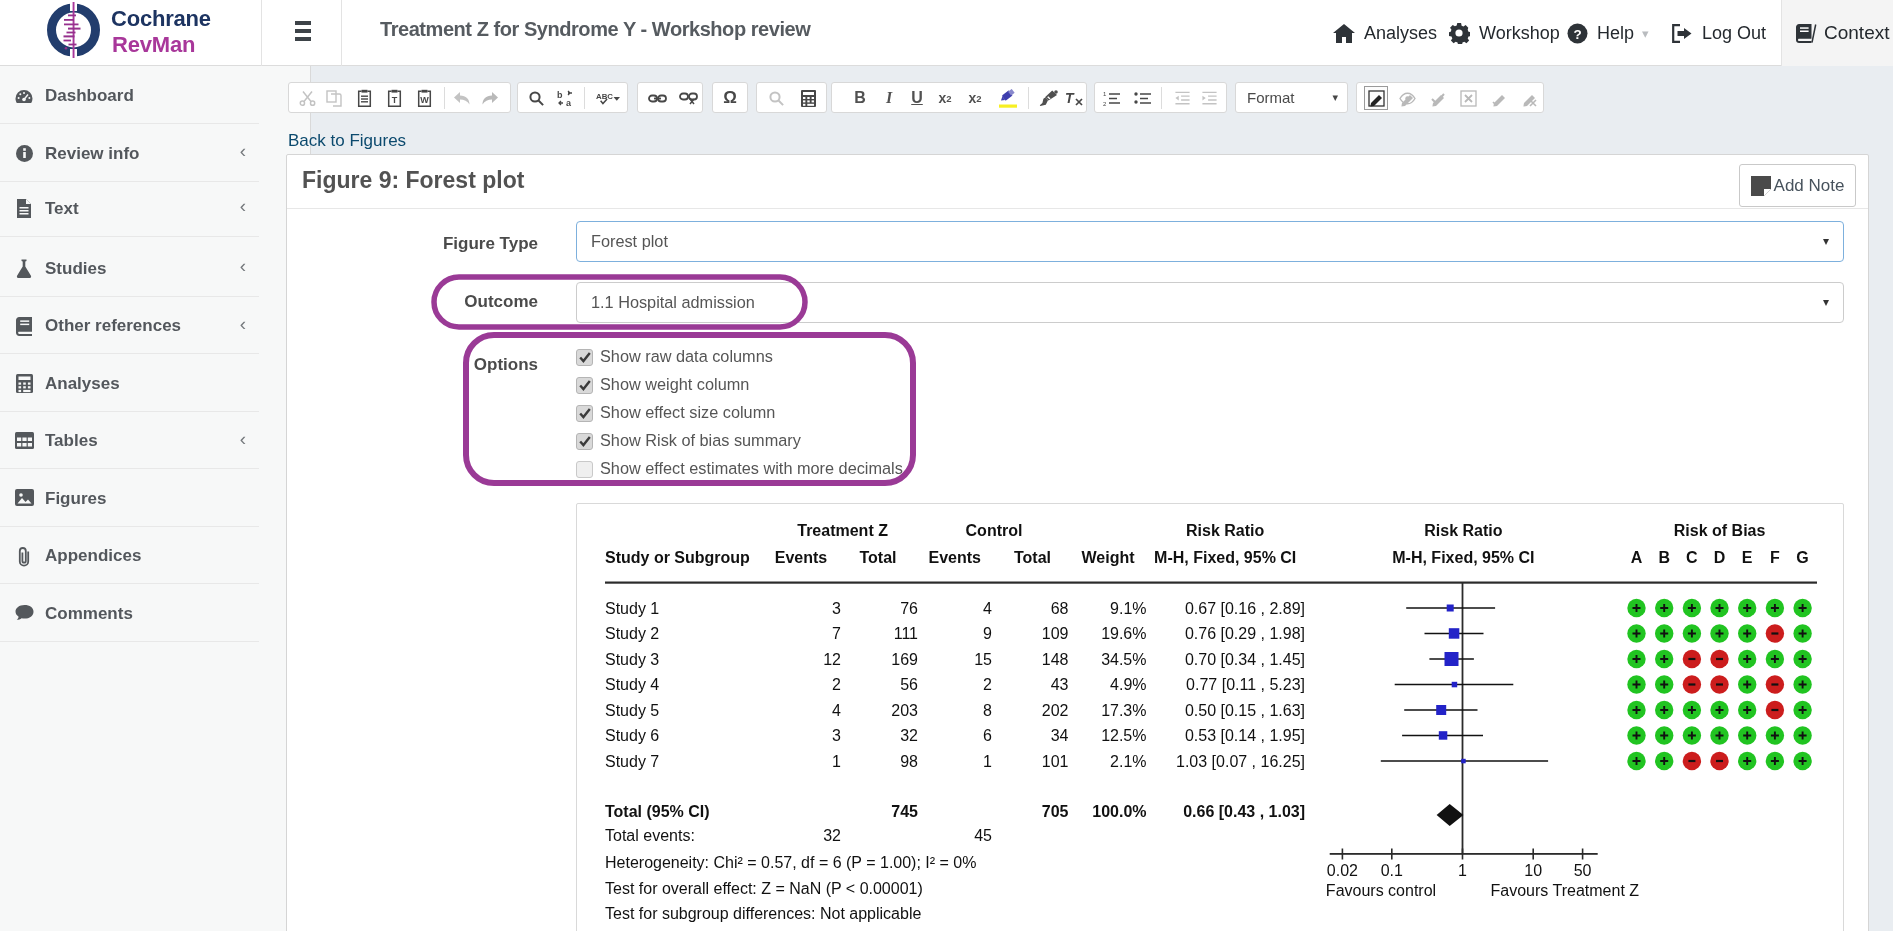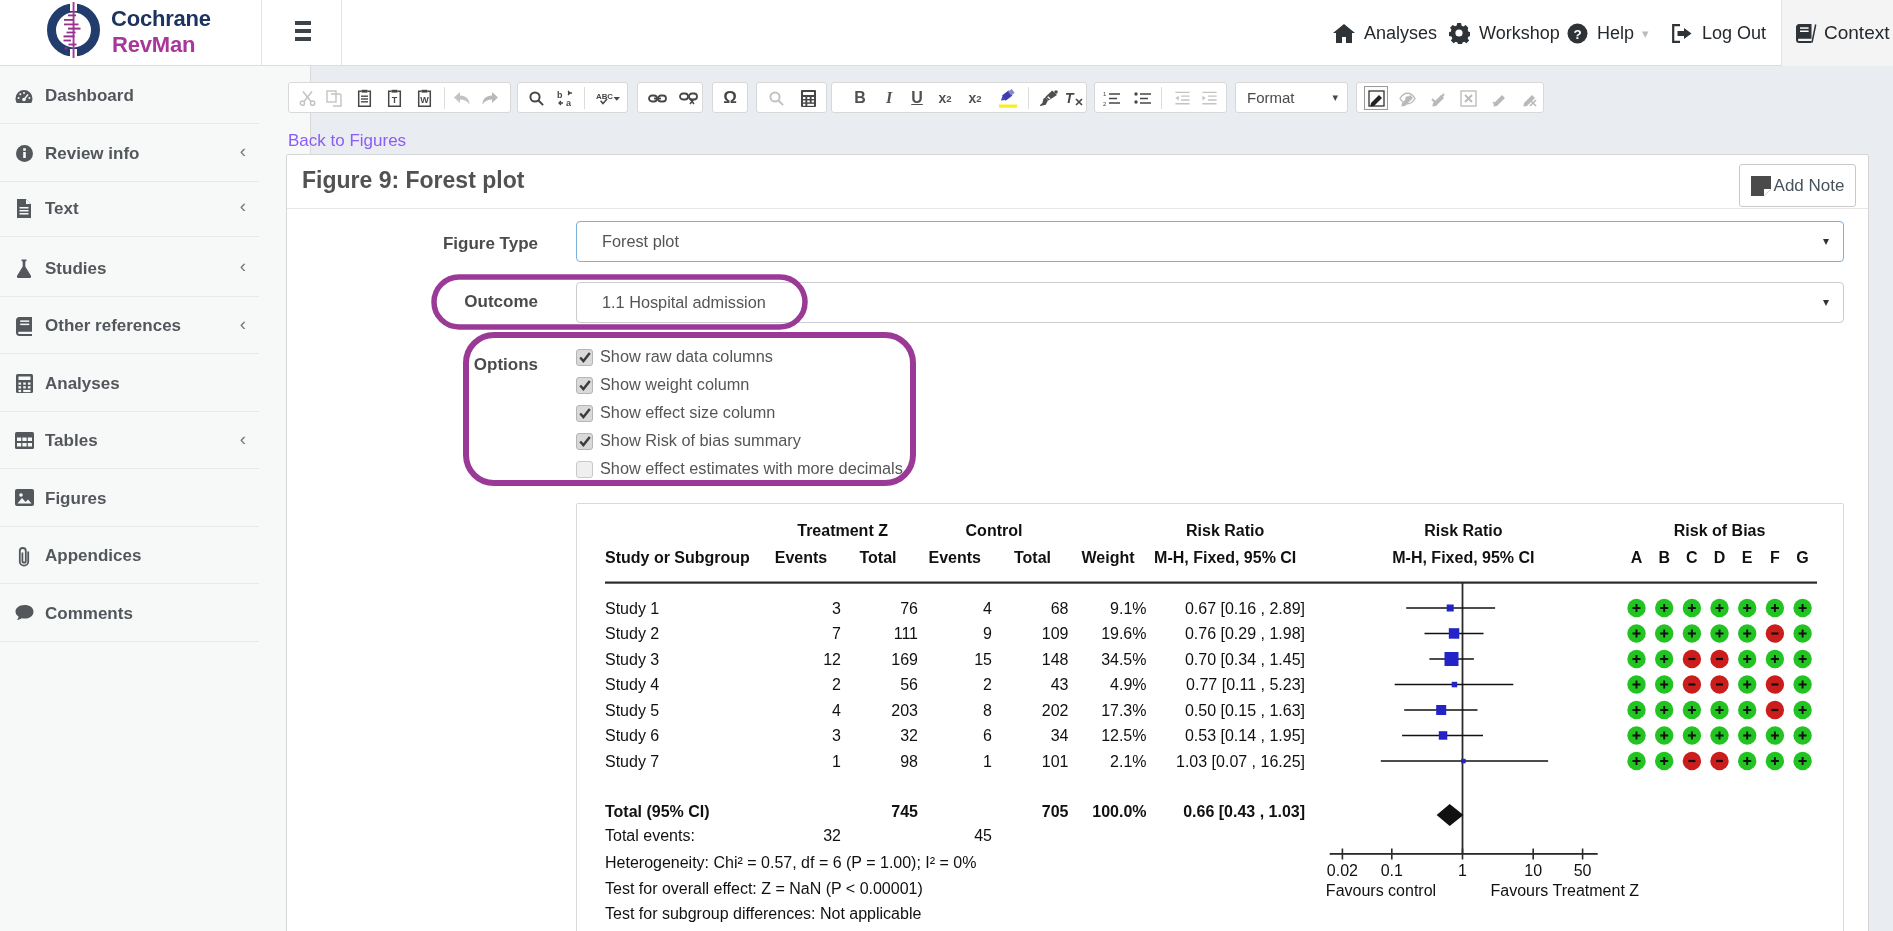--- a/index.html
+++ b/index.html
@@ -20,28 +20,28 @@
 .sic{position:absolute;left:13px;top:20px;width:22px;text-align:center}
 .slab{position:absolute;left:45px;top:19.5px;font-size:17px;font-weight:bold;color:#53575c}
 .chev{position:absolute;right:13px;top:16px;font-size:19px;color:#75797d}
 .tgrp{position:absolute;top:16px;height:31px;background:#fff;border:1px solid #d8d8d8;border-radius:3px}
 .tbtn{position:absolute;top:3px;width:24px;height:24px;display:flex;align-items:center;justify-content:center}
 .tl{font-size:16px;font-weight:bold;color:#515151;font-family:"Liberation Serif",serif}
 .tsep{position:absolute;top:4px;width:1px;height:22px;background:#dcdcdc}
 .fmt{position:absolute;left:975px;top:16px;width:113px;height:31px;background:#fff;border:1px solid #d8d8d8;border-radius:3px;font-size:15px;color:#4a4a4a;line-height:29px;padding-left:11px}
 .fmtcaret{position:absolute;right:9px;top:0;font-size:11px;color:#474747}
 .content{position:absolute;left:260px;top:66px;width:1633px;height:865px}
-.back{position:absolute;left:28px;top:65px;font-size:17px;color:#8b5cf6}
+.back{position:absolute;left:28px;top:65px;font-size:17px;color:#0c4a6e}
 .card{position:absolute;left:26px;top:88px;width:1583px;height:900px;background:#fff;border:1px solid #d5d5d5;border-radius:2px}
 .chead{position:absolute;left:0;top:0;width:100%;height:54px;border-bottom:1px solid #e7e7e7}
 .ctitle{position:absolute;left:15px;top:12px;font-size:23px;font-weight:bold;color:#525252}
 .addnote{position:absolute;right:12px;top:9px;width:117px;height:43px;border:1px solid #c9c9c9;border-radius:3px;display:flex;align-items:center;justify-content:center;font-size:17px;color:#47525c}
 .addnote svg{margin-right:3px}
 .flabel{position:absolute;font-size:17px;font-weight:bold;color:#4b4b4b;text-align:right;width:120px}
-.sel{position:absolute;left:289px;width:1268px;height:41px;background:#fff;border:1px solid #ccc;border-radius:4px;font-size:16.3px;color:#555;line-height:39px;padding-left:25px}
+.sel{position:absolute;left:289px;width:1268px;height:41px;background:#fff;border:1px solid #ccc;border-radius:4px;font-size:16.3px;color:#555;line-height:39px;padding-left:14px}
 .scaret{position:absolute;right:14px;top:0;font-size:12px;color:#333}
 .cb{position:absolute;left:289px;width:17px;height:17px;background:#d9d9d9;border:1px solid #b5b5b5;border-radius:3px;display:flex;align-items:center;justify-content:center}
 .cb:not(.on){background:#efefef;border-color:#c9c9c9}
 .cblab{position:absolute;left:313px;font-size:16.3px;color:#555}
 .fig{position:absolute;left:289px;top:348px;width:1268px;height:545px;background:#fff;border:1px solid #d9d9d9;border-radius:2px}
 svg text{font-family:"Liberation Sans",sans-serif}
 </style></head><body>
 <div class="hdr">
 <svg width="106" height="60" viewBox="0 0 106 60" style="position:absolute;left:0;top:0">
 <g>
@@ -64,20 +64,21 @@
     </svg>
 <div class="brand">Cochrane</div>
 <div class="brand2">RevMan</div>
 <div class="hamwrap">
       <div class="ham">
         <div></div>
         <div></div>
         <div></div>
       </div>
     </div>
+<div class="htitle">Treatment Z for Syndrome Y - Workshop review</div>
 <span class="ni" style="left:1333px">
       <svg width="22" height="19" viewBox="0 0 22 19">
         <path fill="#2e3338" d="M11 0 0 9h3v10h6v-6h4v6h6V9h3z"></path>
       </svg>
       <i>Analyses</i>
     </span>
     <span class="ni" style="left:1449px">
       <svg width="21" height="21" viewBox="0 0 21 21">
         <path fill="#2e3338" d="M12.7 0h-4l-.6 2.7-1.9.8L3.9 2 1.1 4.9l1.5 2.3-.8 1.9L0 9.7v4l2.7.6.8 1.9-1.5 2.3 2.8 2.8 2.3-1.5 1.9.8.6 2.7h4l.6-2.7 1.9-.8 2.3 1.5 2.8-2.8-1.5-2.3.8-1.9 2.7-.6v-4l-2.7-.6-.8-1.9L20.3 5 17.5 2.1 15.2 3.6l-1.9-.8z" transform="scale(.95)"></path>
         <circle cx="10" cy="10" r="3.6" fill="#fff"></circle>

